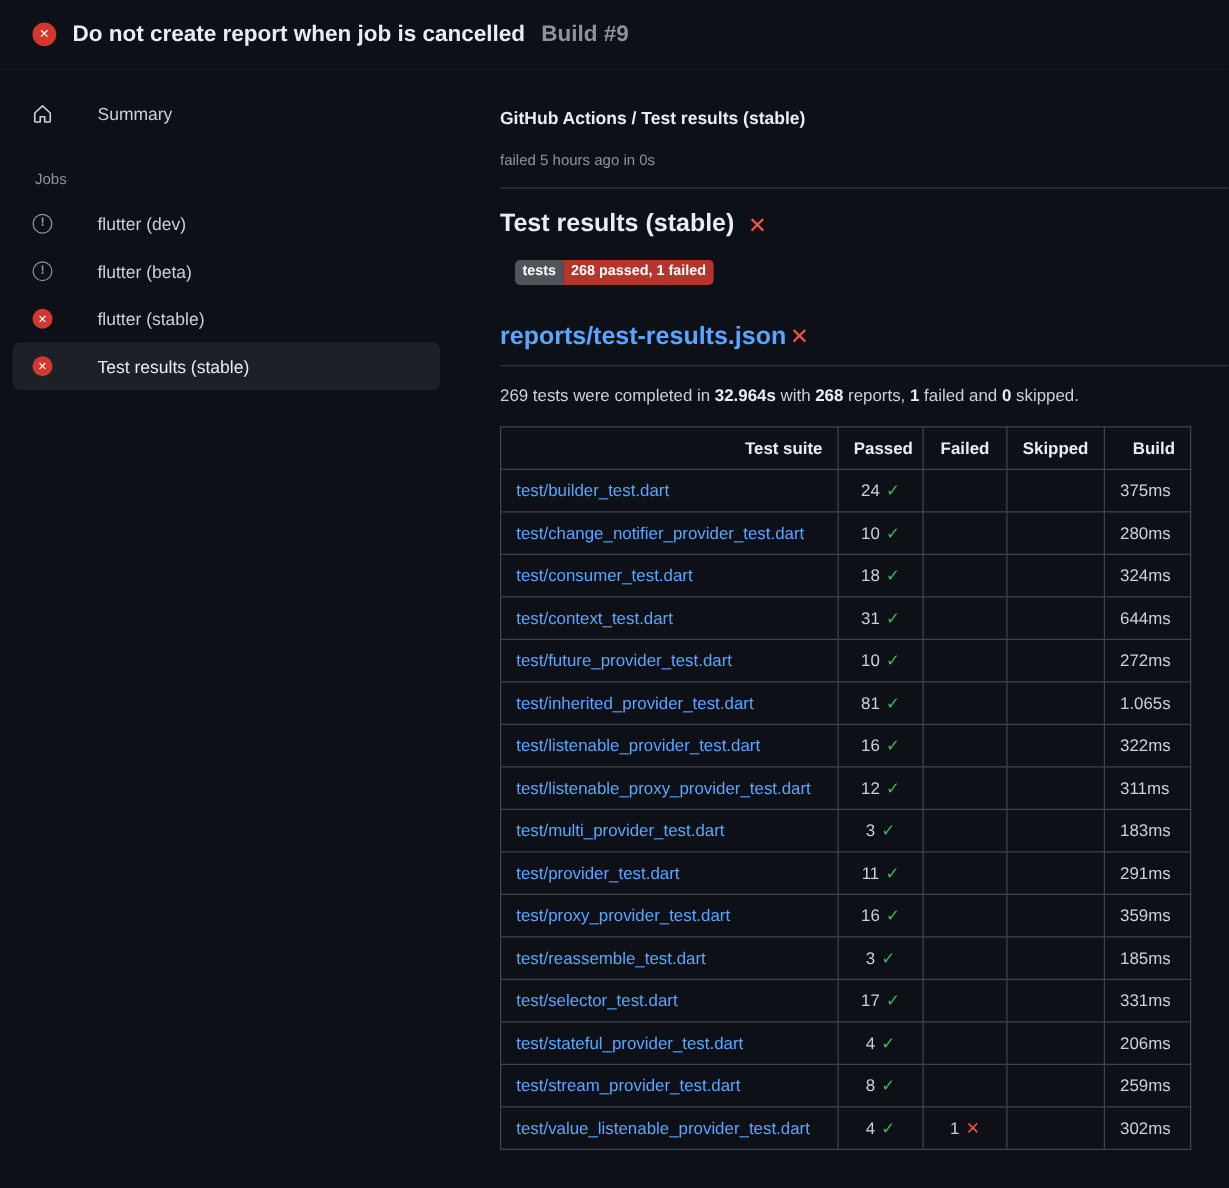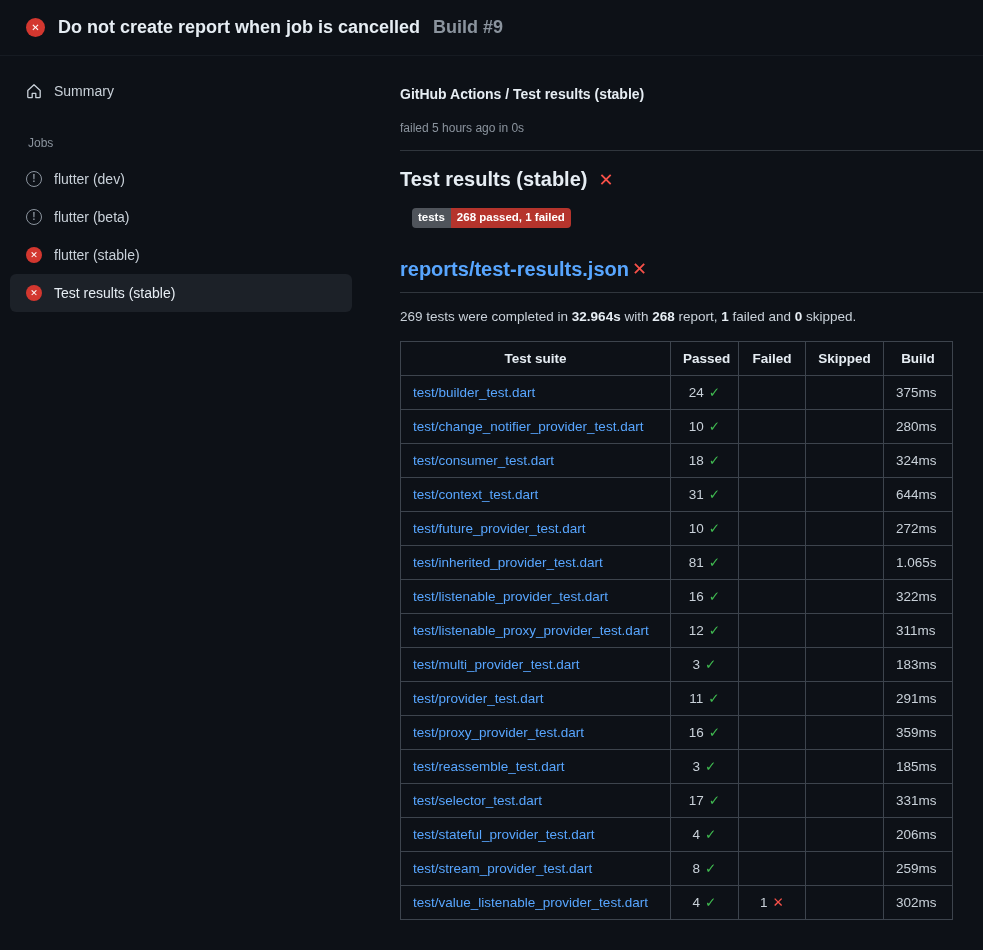--- a/index.html
+++ b/index.html
@@ -26,21 +26,21 @@
   .circle-neutral{width:16px;height:16px;min-width:16px;border-radius:50%;border:1.5px solid var(--text-secondary);
     color:var(--text-secondary);display:inline-flex;align-items:center;justify-content:center;font-size:10px;font-weight:700;line-height:1;}
 
   .content{display:flex;align-items:flex-start;}
 
   
   .sidebar{width:374px;min-width:374px;padding:16px 22px 0 10px;}
   .side-item{display:flex;align-items:center;gap:12px;height:38px;padding:0 16px;border-radius:6px;
     font-size:14px;color:#c9d1d9;cursor:pointer;}
   .side-item.selected{background:var(--selected-bg);color:var(--text-primary);}
-  .side-item .label{white-space:nowrap;}
+  .side-item .label{white-space:nowrap;margin-left:24px;}
   .jobs-label{font-size:12px;color:var(--text-secondary);margin:26px 0 10px 18px;}
   .home-icon-svg{display:inline-flex;}
 
   
   .main{flex:1;padding:30px 0 0 26px;}
   .breadcrumb{font-size:14px;font-weight:700;color:var(--text-primary);}
   .meta{font-size:12px;color:var(--text-secondary);margin-top:19px;}
   .divider{border:0;border-top:1px solid var(--divider);margin:15px 0 0;}
 
   .section-title{margin-top:17px;font-size:20px;font-weight:700;color:var(--text-primary);
@@ -54,21 +54,21 @@
   .report-head{margin-top:30px;padding-bottom:11px;border-bottom:1px solid var(--divider);
     display:flex;align-items:center;gap:3px;}
   .report-title{font-size:20px;font-weight:700;color:var(--link);text-decoration:none;}
 
   .summary-line{margin:16px 0 17px;font-size:13.5px;color:#c9d1d9;}
   .summary-line .b{font-weight:700;color:var(--text-primary);}
 
   table.results{border-collapse:collapse;width:552px;font-size:13.5px;table-layout:fixed;}
   .results th,.results td{border:1px solid var(--table-border);padding:7px 12px;line-height:19px;
     overflow:hidden;white-space:nowrap;}
-  .results th{text-align:center;color:var(--text-primary);font-weight:700;}
+  .results th{text-align:right;color:var(--text-primary);font-weight:700;}
   .results th.num,.results td.num{text-align:center;}
   .suite-link{color:var(--link);text-decoration:none;}
   .mark-check{color:var(--passed-green);font-weight:700;margin-left:5px;}
   .mark-cross{color:var(--failed-red);font-weight:700;margin-left:5px;}
 </style>
 </head>
 <body>
 
 <div class="page">
 
@@ -136,21 +136,21 @@
       <div class="badge">
         <span class="badge-k">tests</span>
         <span class="badge-v">268 passed, 1 failed</span>
       </div>
 
       <div class="report-head">
         <a class="report-title" href="#">reports/test-results.json</a>
         <span class="hx">✕</span>
       </div>
 
-      <p class="summary-line"><span>269 tests were completed in </span><span class="b">32.964s</span><span> with </span><span class="b">268</span><span> report, </span><span class="b">1</span><span> failed and </span><span class="b">0</span><span> skipped.</span></p>
+      <p class="summary-line"><span>269 tests were completed in </span><span class="b">32.964s</span><span> with </span><span class="b">268</span><span> reports, </span><span class="b">1</span><span> failed and </span><span class="b">0</span><span> skipped.</span></p>
 
       <table class="results">
         <colgroup>
           <col style="width:270px">
             <col style="width:68px">
             <col style="width:67px">
             <col style="width:78px">
             <col style="width:69px">
         </colgroup>
         <thead>

